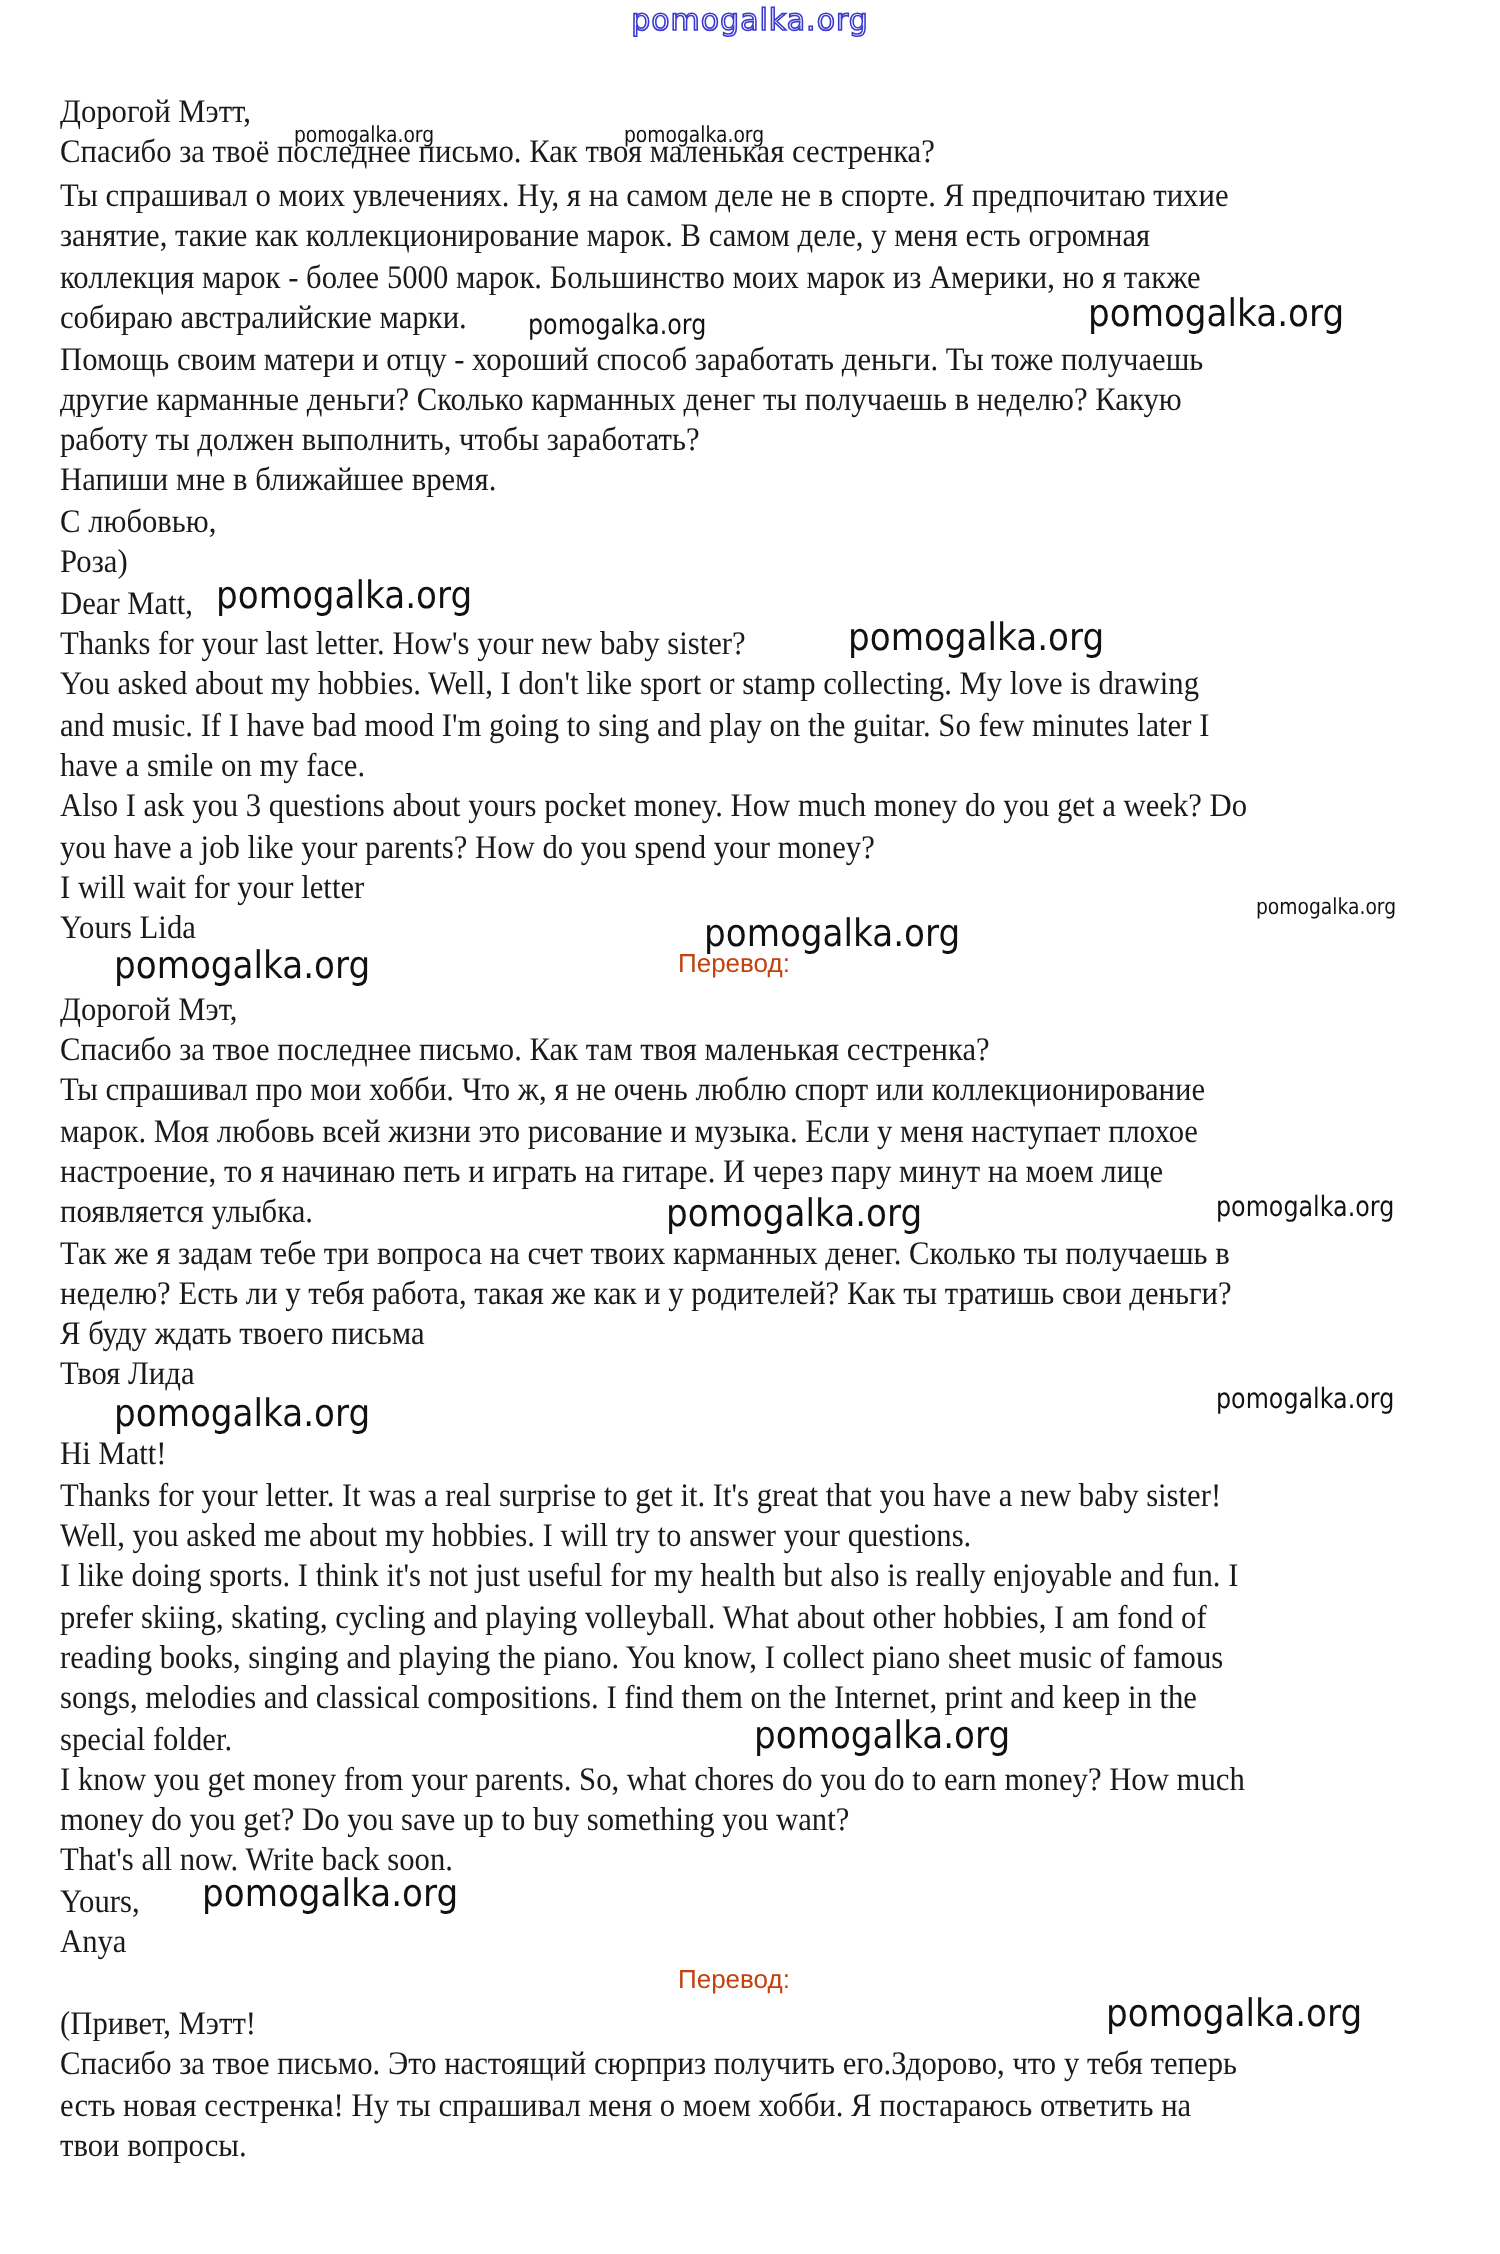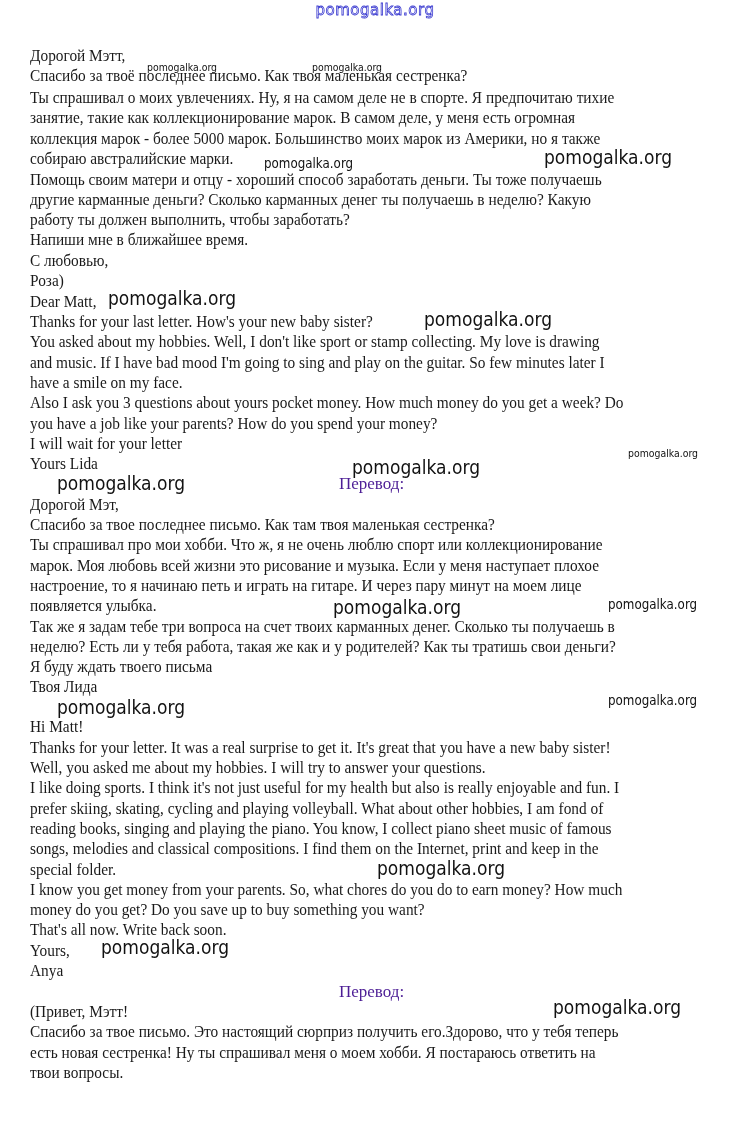--- a/index.html
+++ b/index.html
@@ -7,21 +7,21 @@
     .hdr {
       position: absolute; top: 1px; left: 0; width: 750px; text-align: center;
       font-family: "DejaVu Sans", sans-serif; font-size: 15px; letter-spacing: 0.5px;
       color: #ffffff; -webkit-text-stroke: 0.8px #3a3ad0;
     }
     .ln {
       position: absolute; left: 30px; white-space: nowrap;
       font-family: "Liberation Serif", serif; font-size: 16.5px; color: #1a1a1a;
       transform-origin: left top; transform: scaleX(0.93);
     }
-    .ctr { position: absolute; white-space: nowrap; font-family: Liberation Serif, serif; font-size: 17px; color: #4c1d95; }
+    .ctr { position: absolute; white-space: nowrap; font-family: Liberation Sans, sans-serif; font-size: 13px; color: #c2410c; }
     .wm {
       position: absolute; white-space: nowrap; font-family: "DejaVu Sans", sans-serif;
       color: #111; transform-origin: left top;
     }
     .wm.big { font-size: 19px; transform: scaleX(0.9); }
     .wm.sm { font-size: 11px; transform: scaleX(0.85); }
   </style>
 </head>
 <body>
 

